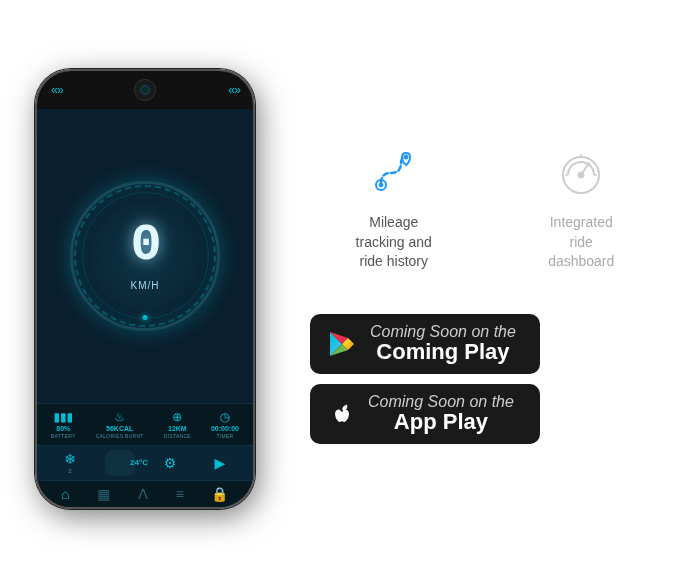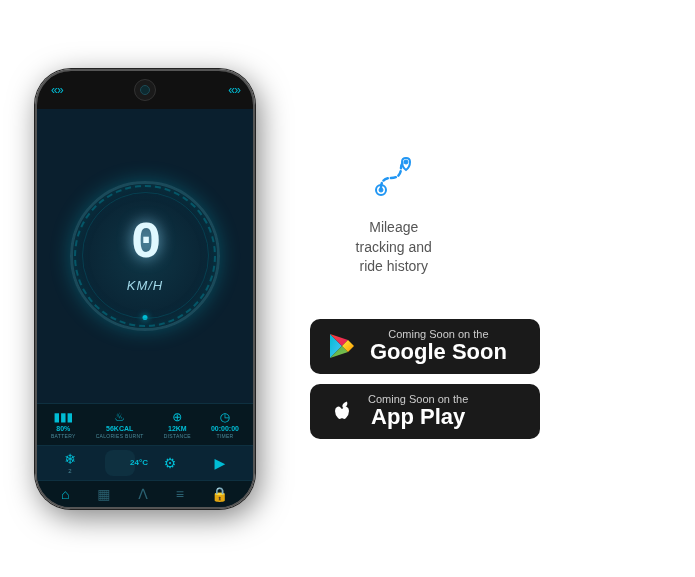--- a/index.html
+++ b/index.html
@@ -147,25 +147,24 @@
       font-family: 'Courier New', monospace;
       font-size: 52px;
       color: #e0f8ff;
       line-height: 1;
       text-shadow: 0 0 15px rgba(150,220,255,0.8);
       font-weight: bold;
       letter-spacing: -2px;
     }
 
     .speed-unit {
-      font-size: 13px;
+      font-size: 10px;
       color: #a0d8e8;
       letter-spacing: 1px;
       margin-top: 8px;
-      font-style: italic;
     }
 
     .dot-indicator {
       position: absolute;
       bottom: 8px;
       left: 50%;
       transform: translateX(-50%);
       width: 5px;
       height: 5px;
       background: #00bcd4;
@@ -353,23 +352,24 @@
       align-items: center;
       justify-content: center;
     }
 
     .store-btn-text {
       display: flex;
       flex-direction: column;
     }
 
     .store-btn-sub {
-      font-size: 11px;
+      font-size: 16px;
       color: #ccc;
       line-height: 1;
+      font-style: italic;
     }
 
     .store-btn-title {
       font-size: 22px;
       font-weight: bold;
       color: #fff;
       line-height: 1.1;
     }
   </style>
 </head>
@@ -460,20 +460,38 @@
             <circle cx="15" cy="40" r="5" stroke="#2196F3" stroke-width="2" fill="none"></circle>
             <circle cx="15" cy="40" r="2" fill="#2196F3"></circle>
 
             <path d="M40 8 Q44 8 44 12 Q44 17 40 20 L40 20 Q36 17 36 12 Q36 8 40 8 Z" stroke="#2196F3" stroke-width="2" fill="none"></path>
             <circle cx="40" cy="12" r="2" fill="#2196F3"></circle>
           </svg>
         </div>
         <span class="feature-label">Mileage<br>tracking and<br>ride history</span>
       </div>
 
+      <div class="feature-item">
+        <div class="feature-icon-wrapper inactive">
+          <svg width="55" height="55" viewBox="0 0 55 55">
+
+            <circle cx="27" cy="30" r="18" stroke="#ccc" stroke-width="2" fill="none"></circle>
+            <path d="M14 30 A13 13 0 0 1 40 30" stroke="#ccc" stroke-width="2" fill="none"></path>
+
+            <line x1="27" y1="30" x2="35" y2="18" stroke="#ccc" stroke-width="2" stroke-linecap="round"></line>
+
+            <circle cx="27" cy="30" r="3" fill="#ccc"></circle>
+
+            <line x1="14" y1="30" x2="11" y2="30" stroke="#ccc" stroke-width="1.5"></line>
+            <line x1="40" y1="30" x2="43" y2="30" stroke="#ccc" stroke-width="1.5"></line>
+            <line x1="27" y1="12" x2="27" y2="9" stroke="#ccc" stroke-width="1.5"></line>
+          </svg>
+        </div>
+        <span class="feature-label inactive">Integrated<br>ride<br>dashboard</span>
+      </div>
 
 
     </div>
 
     <div class="store-buttons">
 
       <button class="store-btn">
         <div class="store-btn-icon">
           <svg width="32" height="32" viewBox="0 0 32 32">
             <defs>
@@ -496,21 +514,21 @@
             </defs>
 
             <polygon points="4,4 4,28 16,16" fill="url(#gp1)"></polygon>
             <polygon points="4,4 16,16 22,10" fill="url(#gp3)"></polygon>
             <polygon points="4,28 16,16 22,22" fill="url(#gp4)"></polygon>
             <polygon points="16,16 22,10 28,16 22,22" fill="url(#gp2)"></polygon>
           </svg>
         </div>
         <div class="store-btn-text">
           <span class="store-btn-sub">Coming Soon on the</span>
-          <span class="store-btn-title">Google Soon</span>
+          <span class="store-btn-title">Coming Play</span>
         </div>
       </button>
 
       <button class="store-btn">
         <div class="store-btn-icon">
           <svg width="30" height="30" viewBox="0 0 30 30" fill="white">
 
             <path d="M20.5 10 Q22 8 21 5.5 Q18.5 6 17 8 Q15.5 10 17 12 Q19 12 20.5 10 Z"></path>
             <path d="M23 15 Q23 12 21 11 Q19 10 17.5 11.5 Q16 13 16 13 Q16 13 14.5 11.5 Q13 10 11 11 Q9 12 9 15 Q9 19 12 22 Q13.5 23.5 15 22.5 Q16 22 16 22 Q16 22 17 22.5 Q18.5 23.5 20 22 Q23 19 23 15 Z"></path>
           </svg>

